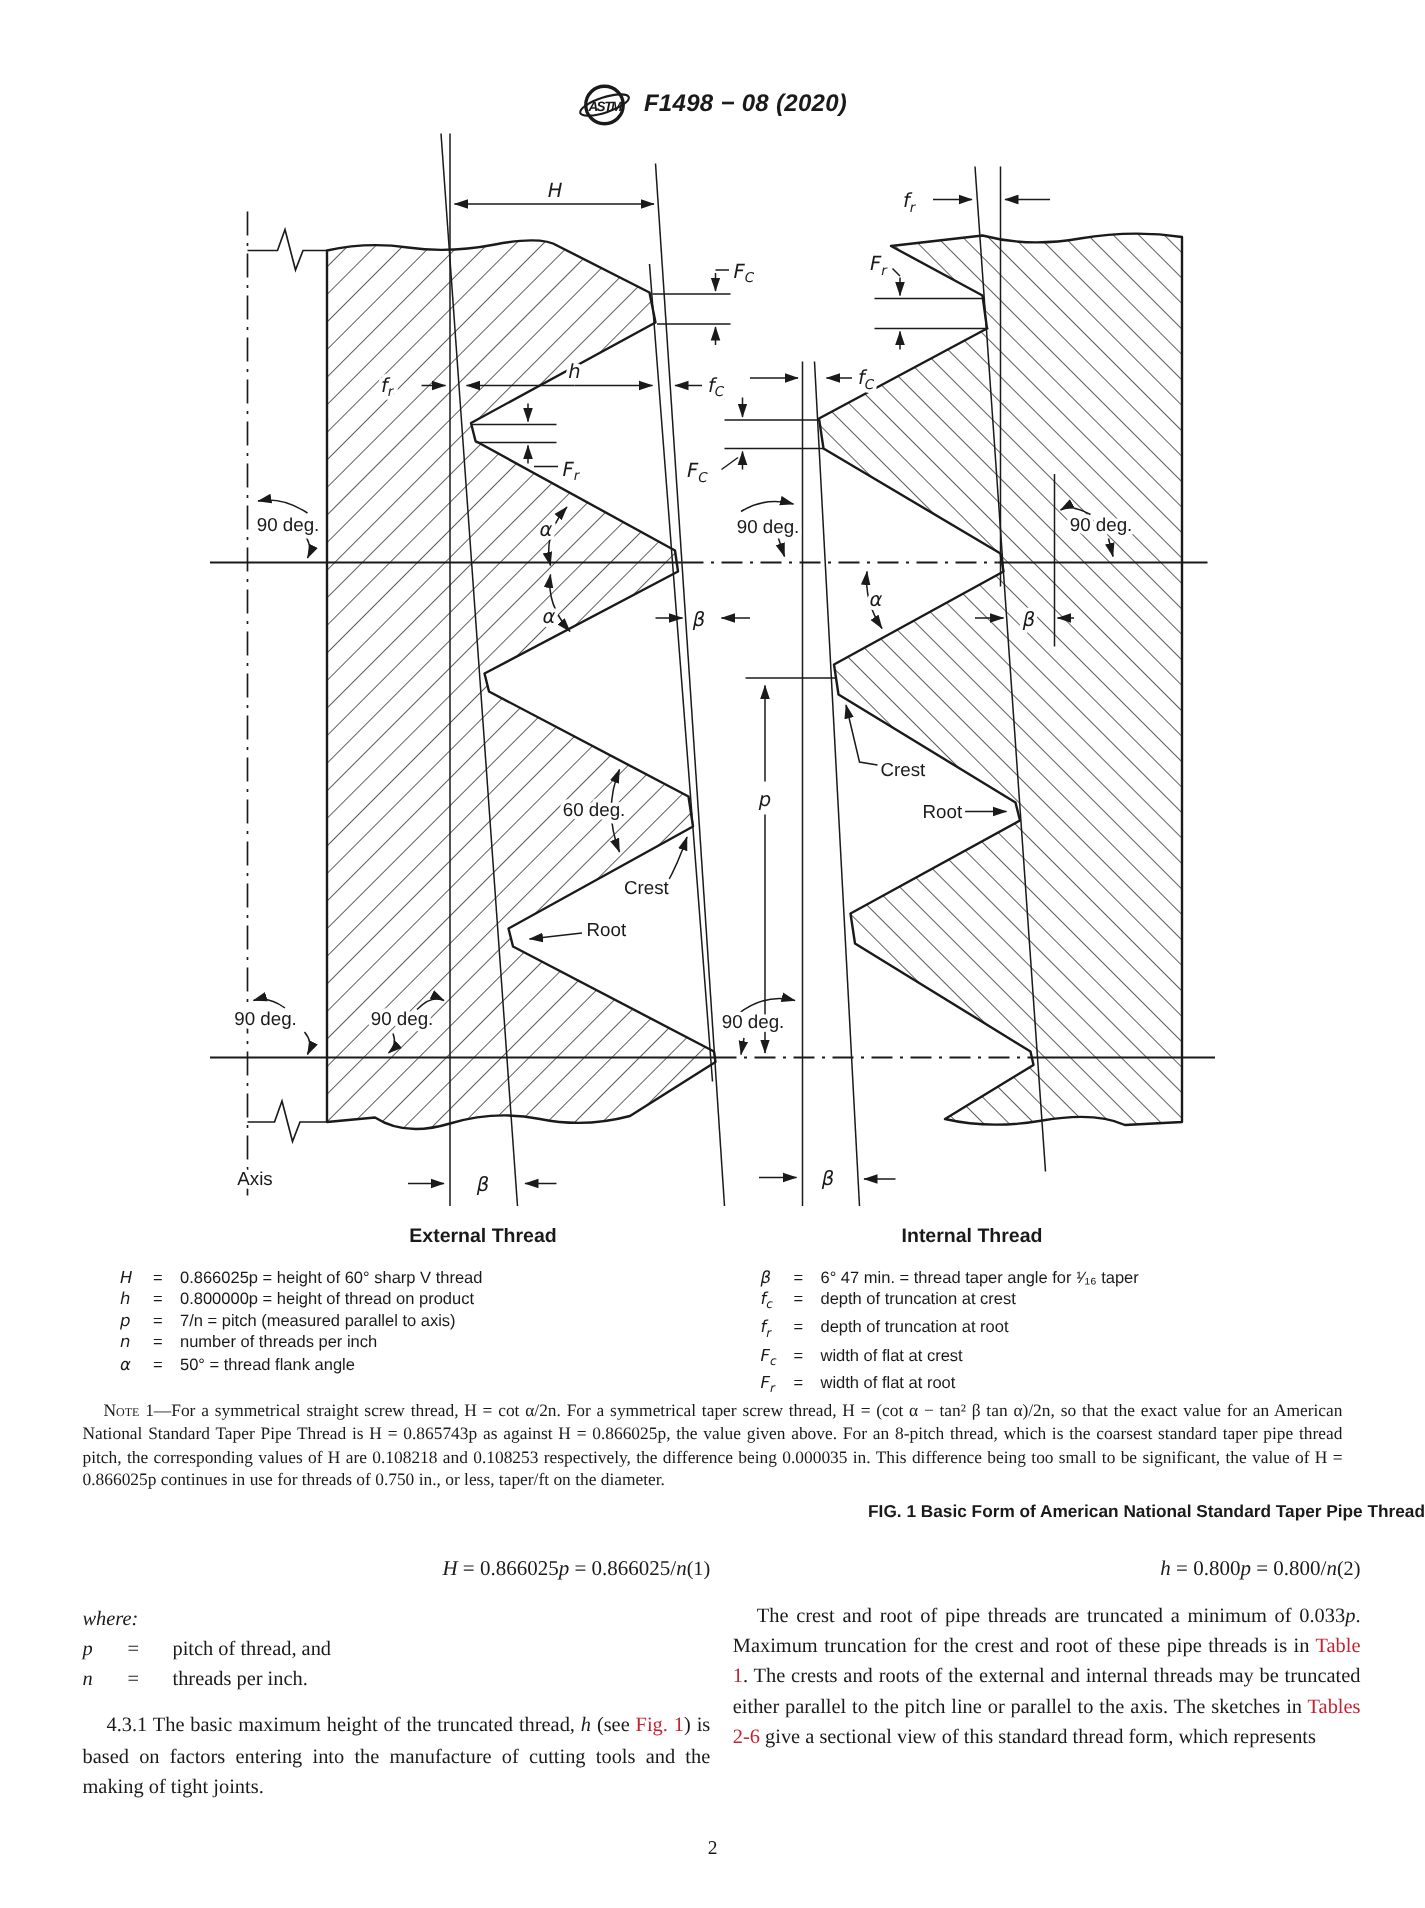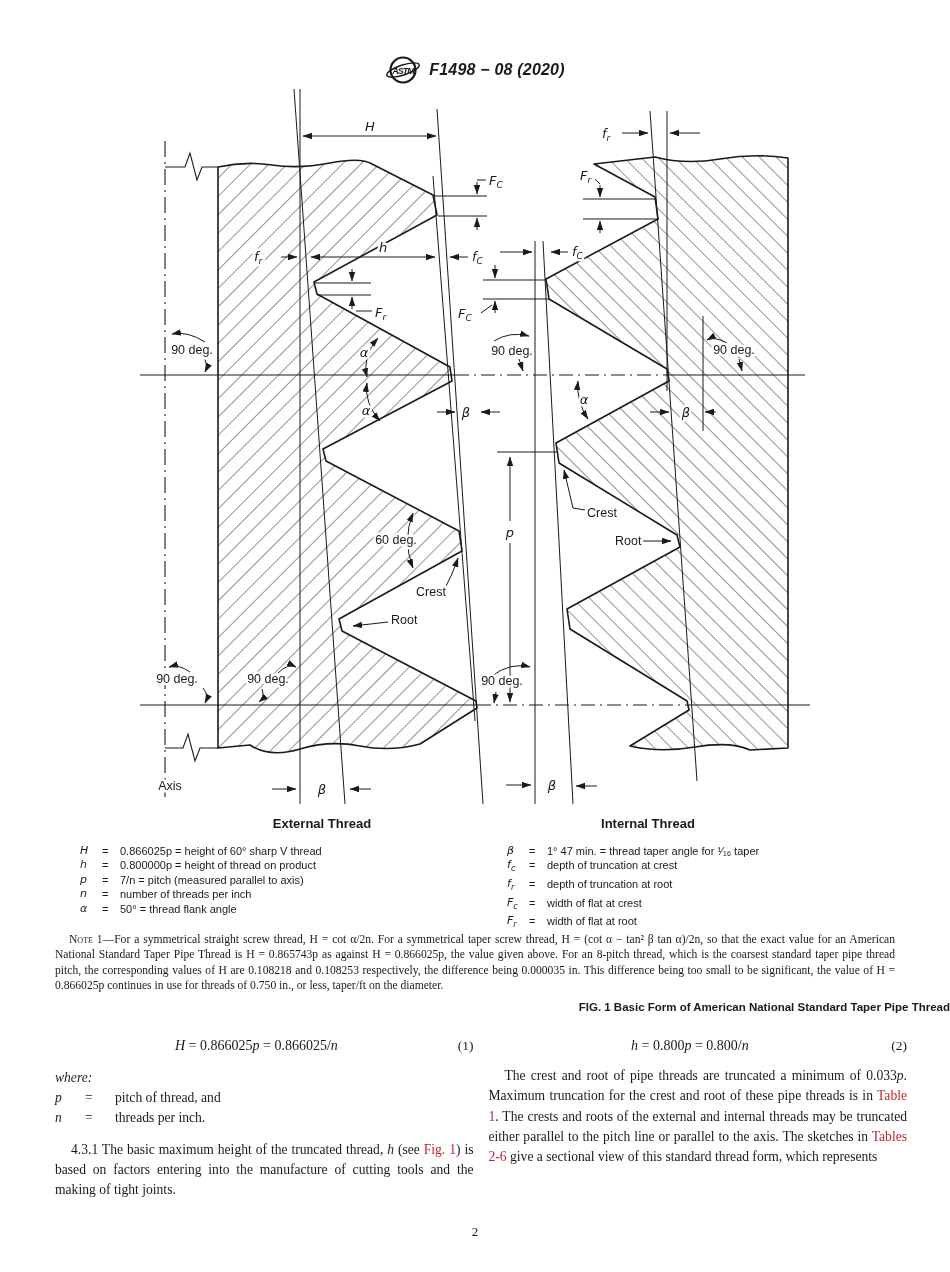--- a/index.html
+++ b/index.html
@@ -28,21 +28,21 @@
           text-align:justify; }
   .note-label { font-variant:small-caps; }
   .note .ind { display:inline-block; width:14px; }
   
   .caption { margin-top:7px; text-align:right; font-family:"Liberation Sans", sans-serif;
              font-weight:bold; font-size:11.5px; }
   
   .cols { display:flex; gap:15px; margin:22px 43px 0 55px; }
   .col { width:420px; font-size:13.6px; line-height:1.5; text-align:justify; }
   .eqrow { display:flex; align-items:baseline; margin-bottom:10px; }
-  .eqf { flex:1; text-align:center; font-size:14px; }
+  .eqf { flex:1; text-align:right; font-size:14px; }
   .eqn { font-size:13.5px; }
   .ivar { font-style:italic; }
   .lnk { color:#c32432; }
   .whererow { display:grid; grid-template-columns:30px 30px auto; line-height:1.45; text-align:left; }
   .wsym { font-style:italic; }
   .p431 { margin-top:12px; text-indent:16px; }
   .pright { text-indent:16px; }
   .where-label { font-style:italic; margin-top:12px; }
   .pagenum { position:absolute; bottom:32px; left:0; width:100%; text-align:center; font-size:13px; }
 </style>
@@ -270,21 +270,21 @@
         <div class="lrow">
           <span class="lsym">α</span>
           <span>=</span>
           <span class="ldef">50° = thread flank angle</span>
         </div>
       </div>
     <div class="legend-col" style="left:507px;" id="legend-int-rows">
         <div class="lrow">
           <span class="lsym">β</span>
           <span>=</span>
-          <span class="ldef">1° 47 min. = thread taper angle for ¹⁄₁₆ taper</span>
+          <span class="ldef">6° 47 min. = thread taper angle for ¹⁄₁₆ taper</span>
         </div>
         <div class="lrow">
           <span class="lsym">f<sub>c</sub></span>
           <span>=</span>
           <span class="ldef">depth of truncation at crest</span>
         </div>
         <div class="lrow">
           <span class="lsym">f<sub>r</sub></span>
           <span>=</span>
           <span class="ldef">depth of truncation at root</span>

